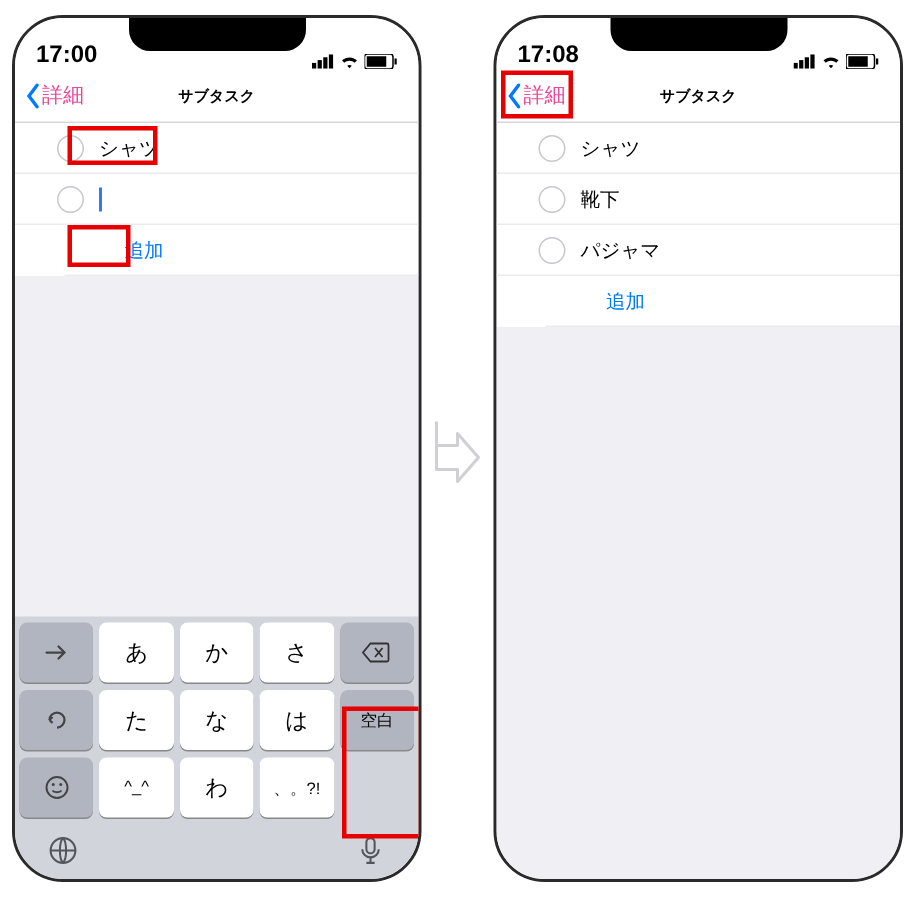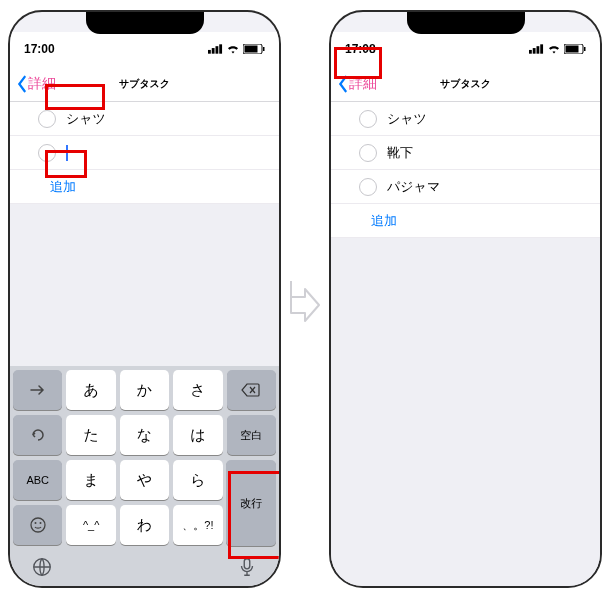--- a/index.html
+++ b/index.html
@@ -1,33 +1,33 @@
 <!DOCTYPE html>
 <html><head>
 <meta charset="utf-8">
 <style>
   * { box-sizing: border-box; margin: 0; padding: 0; }
   body { background: #fff; font-family: -apple-system, "Hiragino Sans", sans-serif; width: 610px; height: 598px; position: relative; }
   .stage { display: flex; align-items: center; justify-content: space-between; padding: 10px 8px; gap: 6px; }
   .phone { width: 278px; height: 578px; background: #f2f2f7; border-radius: 34px; border: 2px solid #2a2a2a; overflow: hidden; position: relative; display: flex; flex-direction: column; }
   .notch { position: absolute; top: 0; left: 50%; transform: translateX(-50%); width: 118px; height: 22px; background: #000; border-bottom-left-radius: 14px; border-bottom-right-radius: 14px; z-index: 5; }
-  .statusbar { height: 34px; background: #fff; display: flex; justify-content: space-between; align-items: center; padding: 0 14px; font-size: 12px; font-weight: 600; margin-top: 20px; }
+  .statusbar { height: 34px; background: #fff; display: flex; justify-content: space-between; align-items: flex-end; padding: 0 14px; font-size: 16px; font-weight: 600; }
   .status-right { display: flex; align-items: center; gap: 3px; }
   .bars { width: 15px; height: 10px; display: inline-block; }
   .navbar { height: 36px; background: #fff; border-bottom: 1px solid #d8d8dc; display: flex; align-items: center; justify-content: center; position: relative; }
   .nav-title { font-size: 10px; font-weight: 600; }
   .nav-back { position: absolute; left: 6px; display: flex; align-items: center; color: #ec4899; font-size: 14px; }
   .nav-back svg { width: 12px; height: 18px; }
   .list { background: #fff; }
   .row { display: flex; align-items: center; height: 34px; padding: 0 28px; border-bottom: 1px solid #eceaef; font-size: 13px; }
   .bullet { width: 18px; height: 18px; border: 1.5px solid #c7c7cc; border-radius: 50%; margin-right: 10px; flex-shrink: 0; }
   .row-text { flex: 1; }
   .row-input { flex: 1; border: none; outline: none; font-size: 13px; background: transparent; }
   .cursor { display:inline-block; width:1.5px; height:16px; background:#3377ff; vertical-align:middle; }
-  .add-row { color: #007aff; padding-left: 40px; }
+  .add-row { color: #007aff; padding-left: 40px; margin-left: 33px; }
   .body-fill { flex: 1; background: #efeff4; }
   .keyboard { background: #d1d4da; padding: 4px 3px 0 3px; }
   .krow { display: flex; gap: 4px; margin-bottom: 5px; }
   .key { flex: 1; height: 40px; background: #fff; border-radius: 5px; box-shadow: 0 1px 0 #888; display: flex; align-items: center; justify-content: center; font-size: 15px; }
   .key.gray { background: #b0b5bf; }
   .key.small { font-size: 11px; }
   .key.wide { flex: 1; height: 86px; }
   .kb-bottom { display: flex; justify-content: space-between; align-items: center; padding: 6px 18px 8px; }
   .kb-bottom svg { width: 22px; height: 22px; fill: #53565c; }
   .arrow-between { flex-shrink: 0; }
@@ -107,28 +107,20 @@
             <svg width="16" height="16" viewBox="0 0 16 16">
               <path d="M3 8a5 5 0 115 5" fill="none" stroke="#444" stroke-width="1.5"></path>
               <path d="M3 8l2-2M3 8l2 2" stroke="#444" stroke-width="1.5" fill="none"></path>
             </svg>
           </div>
         <div class="key">た</div>
         <div class="key">な</div>
         <div class="key">は</div>
         <div class="key gray small">空白</div>
       </div>
-      <div class="krow" style="position:relative">
-        <div class="key gray small">ABC</div>
-        <div class="key">ま</div>
-        <div class="key">や</div>
-        <div class="key">ら</div>
-        <div class="key gray small wide" style="position:absolute;right:0;top:0;width:calc(20% - 3px);">改行</div>
-        <div style="flex:1"></div>
-      </div>
       <div class="krow">
         <div class="key gray">
             <svg width="18" height="18" viewBox="0 0 18 18">
               <circle cx="9" cy="9" r="7" fill="none" stroke="#444" stroke-width="1.3"></circle>
               <circle cx="6.5" cy="7" r="1" fill="#444"></circle>
               <circle cx="11.5" cy="7" r="1" fill="#444"></circle>
               <path d="M6 11c1 1.5 5 1.5 6 0" stroke="#444" stroke-width="1.3" fill="none"></path>
             </svg>
           </div>
         <div class="key small">^_^</div>

